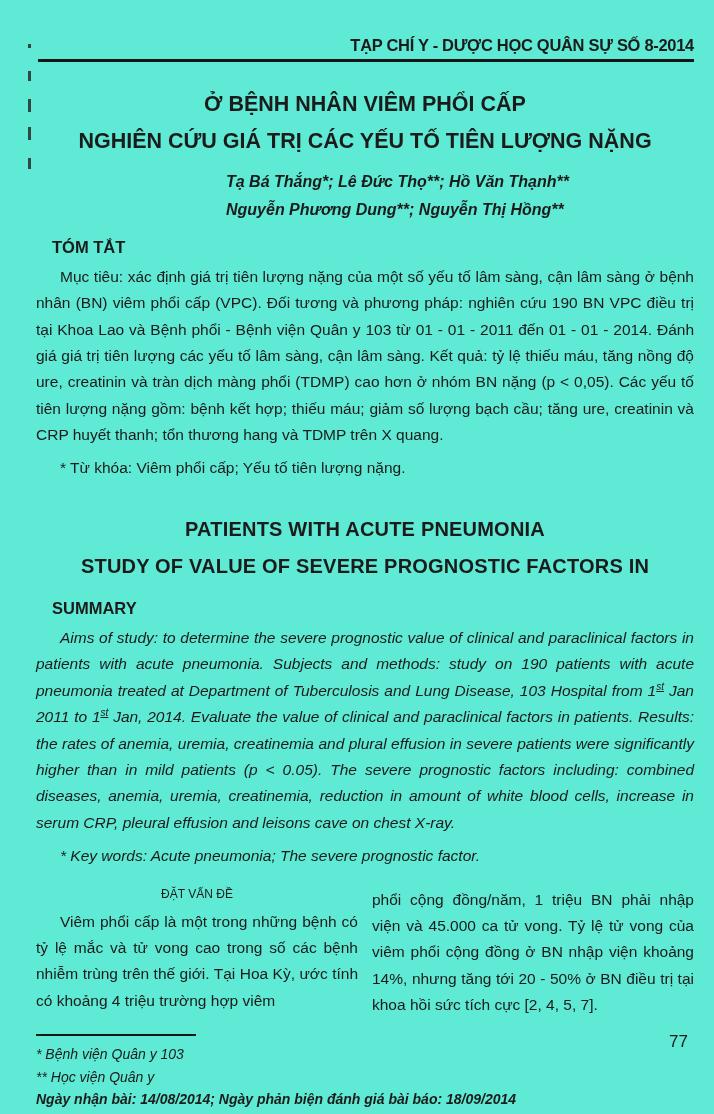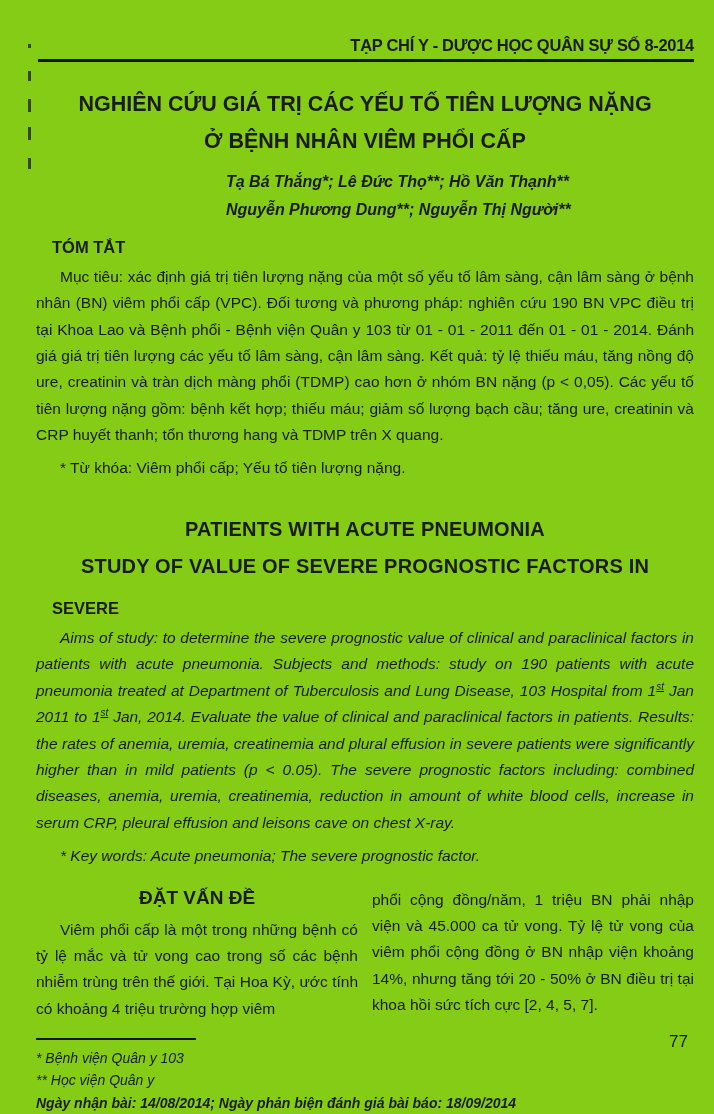--- a/index.html
+++ b/index.html
@@ -1,20 +1,20 @@
 <!DOCTYPE html>
 <html><head>
 <meta charset="utf-8">
 <style>
   html,body{margin:0;padding:0;background:#e8e8e8;}
   .page{
     position:relative;
     width:714px;height:1114px;
     margin:0 auto;
-    background:#84cc16;
+    background:#5eead4;
     font-family:"Liberation Sans",sans-serif;
     color:#1b1b1b;
     overflow:hidden;
     box-sizing:border-box;
     padding:0 20px 8px 36px;
   }
   
   .journal-header{
     margin-top:36px;
     text-align:right;
@@ -79,22 +79,22 @@
   
   .two-col{
     display:flex;
     gap:14px;
     margin-top:18px;
   }
   .col{flex:1;min-width:0;}
   .col-heading{
     margin:0 0 8px 0;
     text-align:center;
-    font-size:19px;
-    font-weight:bold;
+    font-size:12px;
+    font-weight:normal;
   }
   .col .body-par{margin-top:0;}
   
   .footnote-rule{
     margin:16px 0 0 0;
     width:160px;
     border:none;
     border-top:2px solid #161616;
   }
   .footnotes{
@@ -133,39 +133,39 @@
   <div class="artifact a1"></div>
   <div class="artifact a2"></div>
   <div class="artifact a3"></div>
   <div class="artifact a4"></div>
   <div class="artifact a5"></div>
 
   <div class="journal-header">TẠP CHÍ Y - DƯỢC HỌC QUÂN SỰ SỐ 8-2014</div>
   <div class="header-rule"></div>
 
   <h1 class="title-vi">
+    <span style="display:block">Ở BỆNH NHÂN VIÊM PHỔI CẤP</span>
     <span style="display:block">NGHIÊN CỨU GIÁ TRỊ CÁC YẾU TỐ TIÊN LƯỢNG NẶNG</span>
-    <span style="display:block">Ở BỆNH NHÂN VIÊM PHỔI CẤP</span>
   </h1>
 
   <div class="authors">
     <div>Tạ Bá Thắng*; Lê Đức Thọ**; Hồ Văn Thạnh**</div>
-    <div>Nguyễn Phương Dung**; Nguyễn Thị Người**</div>
+    <div>Nguyễn Phương Dung**; Nguyễn Thị Hồng**</div>
   </div>
 
   <h2 class="sec-heading">TÓM TẮT</h2>
   <p class="body-par">Mục tiêu: xác định giá trị tiên lượng nặng của một số yếu tố lâm sàng, cận lâm sàng ở bệnh nhân (BN) viêm phổi cấp (VPC). Đối tương và phương pháp: nghiên cứu 190 BN VPC điều trị tại Khoa Lao và Bệnh phổi - Bệnh viện Quân y 103 từ 01 - 01 - 2011 đến 01 - 01 - 2014. Đánh giá giá trị tiên lượng các yếu tố lâm sàng, cận lâm sàng. Kết quả: tỷ lệ thiếu máu, tăng nồng độ ure, creatinin và tràn dịch màng phổi (TDMP) cao hơn ở nhóm BN nặng (p &lt; 0,05). Các yếu tố tiên lượng nặng gồm: bệnh kết hợp; thiếu máu; giảm số lượng bạch cầu; tăng ure, creatinin và CRP huyết thanh; tổn thương hang và TDMP trên X quang.</p>
   <p class="keywords-par">* Từ khóa: Viêm phổi cấp; Yếu tố tiên lượng nặng.</p>
 
   <h1 class="title-en">
     <span style="display:block">PATIENTS WITH ACUTE PNEUMONIA</span>
     <span style="display:block">STUDY OF VALUE OF SEVERE PROGNOSTIC FACTORS IN</span>
   </h1>
 
-  <h2 class="sec-heading">SEVERE</h2>
+  <h2 class="sec-heading">SUMMARY</h2>
   <p class="body-par italic"><span>Aims of study: to determine the severe prognostic value of clinical and paraclinical factors in patients with acute pneumonia. Subjects and methods: study on 190 patients with acute pneumonia treated at Department of Tuberculosis and Lung Disease, 103 Hospital from 1</span><sup>st</sup><span> Jan 2011 to 1</span><sup>st</sup><span> Jan, 2014. Evaluate the value of clinical and paraclinical factors in patients. Results: the rates of anemia, uremia, creatinemia and plural effusion in severe patients were significantly higher than in mild patients (p &lt; 0.05). The severe prognostic factors including: combined diseases, anemia, uremia, creatinemia, reduction in amount of white blood cells, increase in serum CRP, pleural effusion and leisons cave on chest X-ray.</span></p>
   <p class="keywords-par italic">* Key words: Acute pneumonia; The severe prognostic factor.</p>
 
   <div class="two-col">
     <div class="col">
       <h3 class="col-heading">ĐẶT VẤN ĐỀ</h3>
       <p class="body-par">Viêm phổi cấp là một trong những bệnh có tỷ lệ mắc và tử vong cao trong số các bệnh nhiễm trùng trên thế giới. Tại Hoa Kỳ, ước tính có khoảng 4 triệu trường hợp viêm</p>
     </div>
     <div class="col">
       <p class="body-par" style="text-indent:0">phổi cộng đồng/năm, 1 triệu BN phải nhập viện và 45.000 ca tử vong. Tỷ lệ tử vong của viêm phổi cộng đồng ở BN nhập viện khoảng 14%, nhưng tăng tới 20 - 50% ở BN điều trị tại khoa hồi sức tích cực [2, 4, 5, 7].</p>

